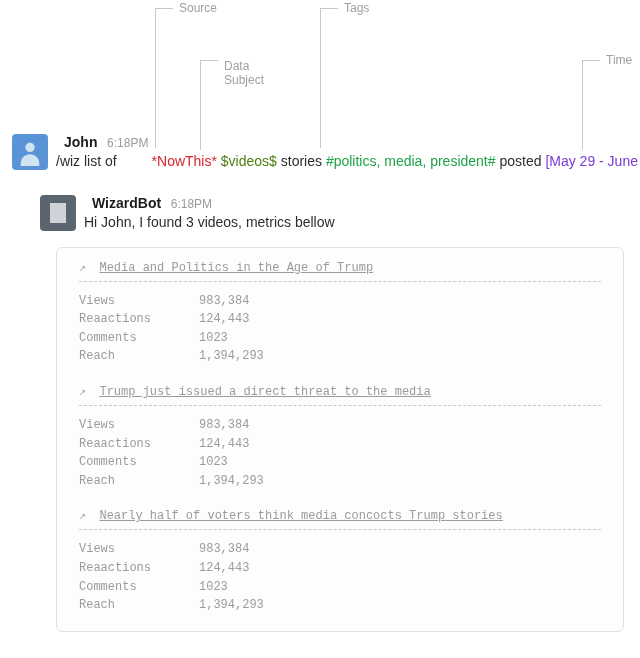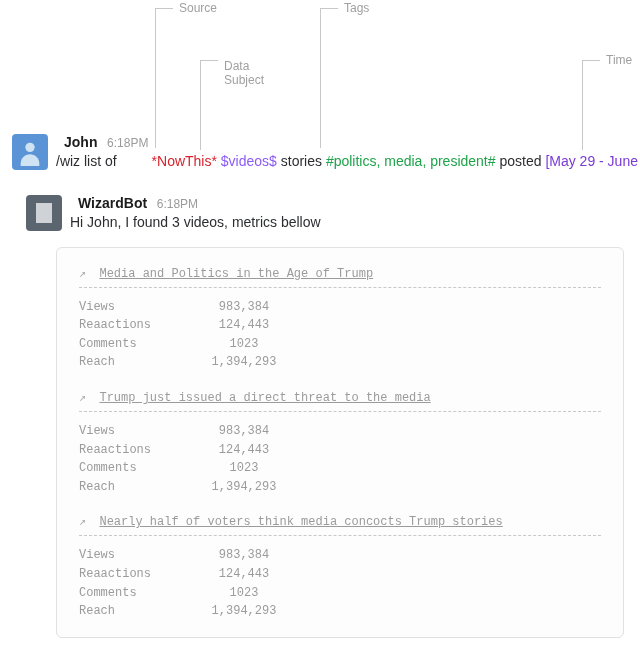--- a/index.html
+++ b/index.html
@@ -49,46 +49,46 @@
     .avatar-bot-inner {
       width: 16px; height: 20px; background: #cfd3d7;
     }
     .msg-body { flex: 1; min-width: 0; }
     .msg-head { margin-bottom: 1px; margin-left: 8px; }
     .msg-name { font-weight: 700; font-size: 14px; color: #1d1c1d; margin-right: 6px; }
     .msg-time { color: #9b9b9b; font-size: 12px; }
     .msg-text { font-size: 14px; line-height: 1.45; color: #2c2d30; white-space: nowrap; }
 
     .tok-source { color: #d9232e; margin-left: 31px; }
-    .tok-subject { color: #8b5cf6; }
+    .tok-subject { color: #4d7c0f; }
     .tok-tags { color: #1fa34a; }
     .tok-time { color: #7a3bd6; text-align: right; }
 
     
     .results {
       margin: 10px 16px 0 56px;
       border: 1px solid #e1e1e1;
       border-radius: 6px;
       background: #fdfdfd;
-      padding: 18px 22px 16px 22px;
+      padding: 12px 22px 16px 22px;
       font-family: "SFMono-Regular", Consolas, "Liberation Mono", Menlo, monospace;
       font-size: 12px;
       color: #9b9b9b;
     }
     .result-title-row { margin-bottom: 6px; }
     .arrow { color: #b0b0b0; margin-right: 6px; }
     .result-title { text-decoration: underline; }
     .dash-rule {
       border: none;
       border-top: 1px dashed #c8c8c8;
       margin: 6px 0 10px 0;
     }
     .metric-row { display: flex; line-height: 1.55; }
     .metric-label { width: 120px; }
-    .metric-value { width: 90px; text-align: center; }
+    .metric-value { width: 90px; text-align: left; }
     .result-block { margin-bottom: 18px; }
     .result-block:last-child { margin-bottom: 0; }
 
     .bot-section { padding-top: 16px; }
   </style>
 </head>
 <body>
 
 <div class="callouts">
 
@@ -130,21 +130,21 @@
       <span class="msg-name">John</span>
       <span class="msg-time">6:18PM</span>
     </div>
     <div class="msg-text">
       <span>/wiz list of </span><span class="tok-source">*NowThis*</span> <span class="tok-subject">$videos$</span><span> stories </span><span class="tok-tags">#politics, media, president#</span><span> posted </span><span class="tok-time">[May 29 - June 28]</span>
     </div>
   </div>
 </div>
 
 <div class="bot-section">
-  <div class="msg-row" style="padding-left:26px;justify-content:flex-end;">
+  <div class="msg-row" style="padding-left:40px;justify-content:flex-end;">
     <div class="avatar avatar-bot">
       <div class="avatar-bot-inner"></div>
     </div>
     <div class="msg-body">
       <div class="msg-head">
         <span class="msg-name">WizardBot</span>
         <span class="msg-time">6:18PM</span>
       </div>
       <div class="msg-text">Hi John, I found 3 videos, metrics bellow</div>
     </div>

